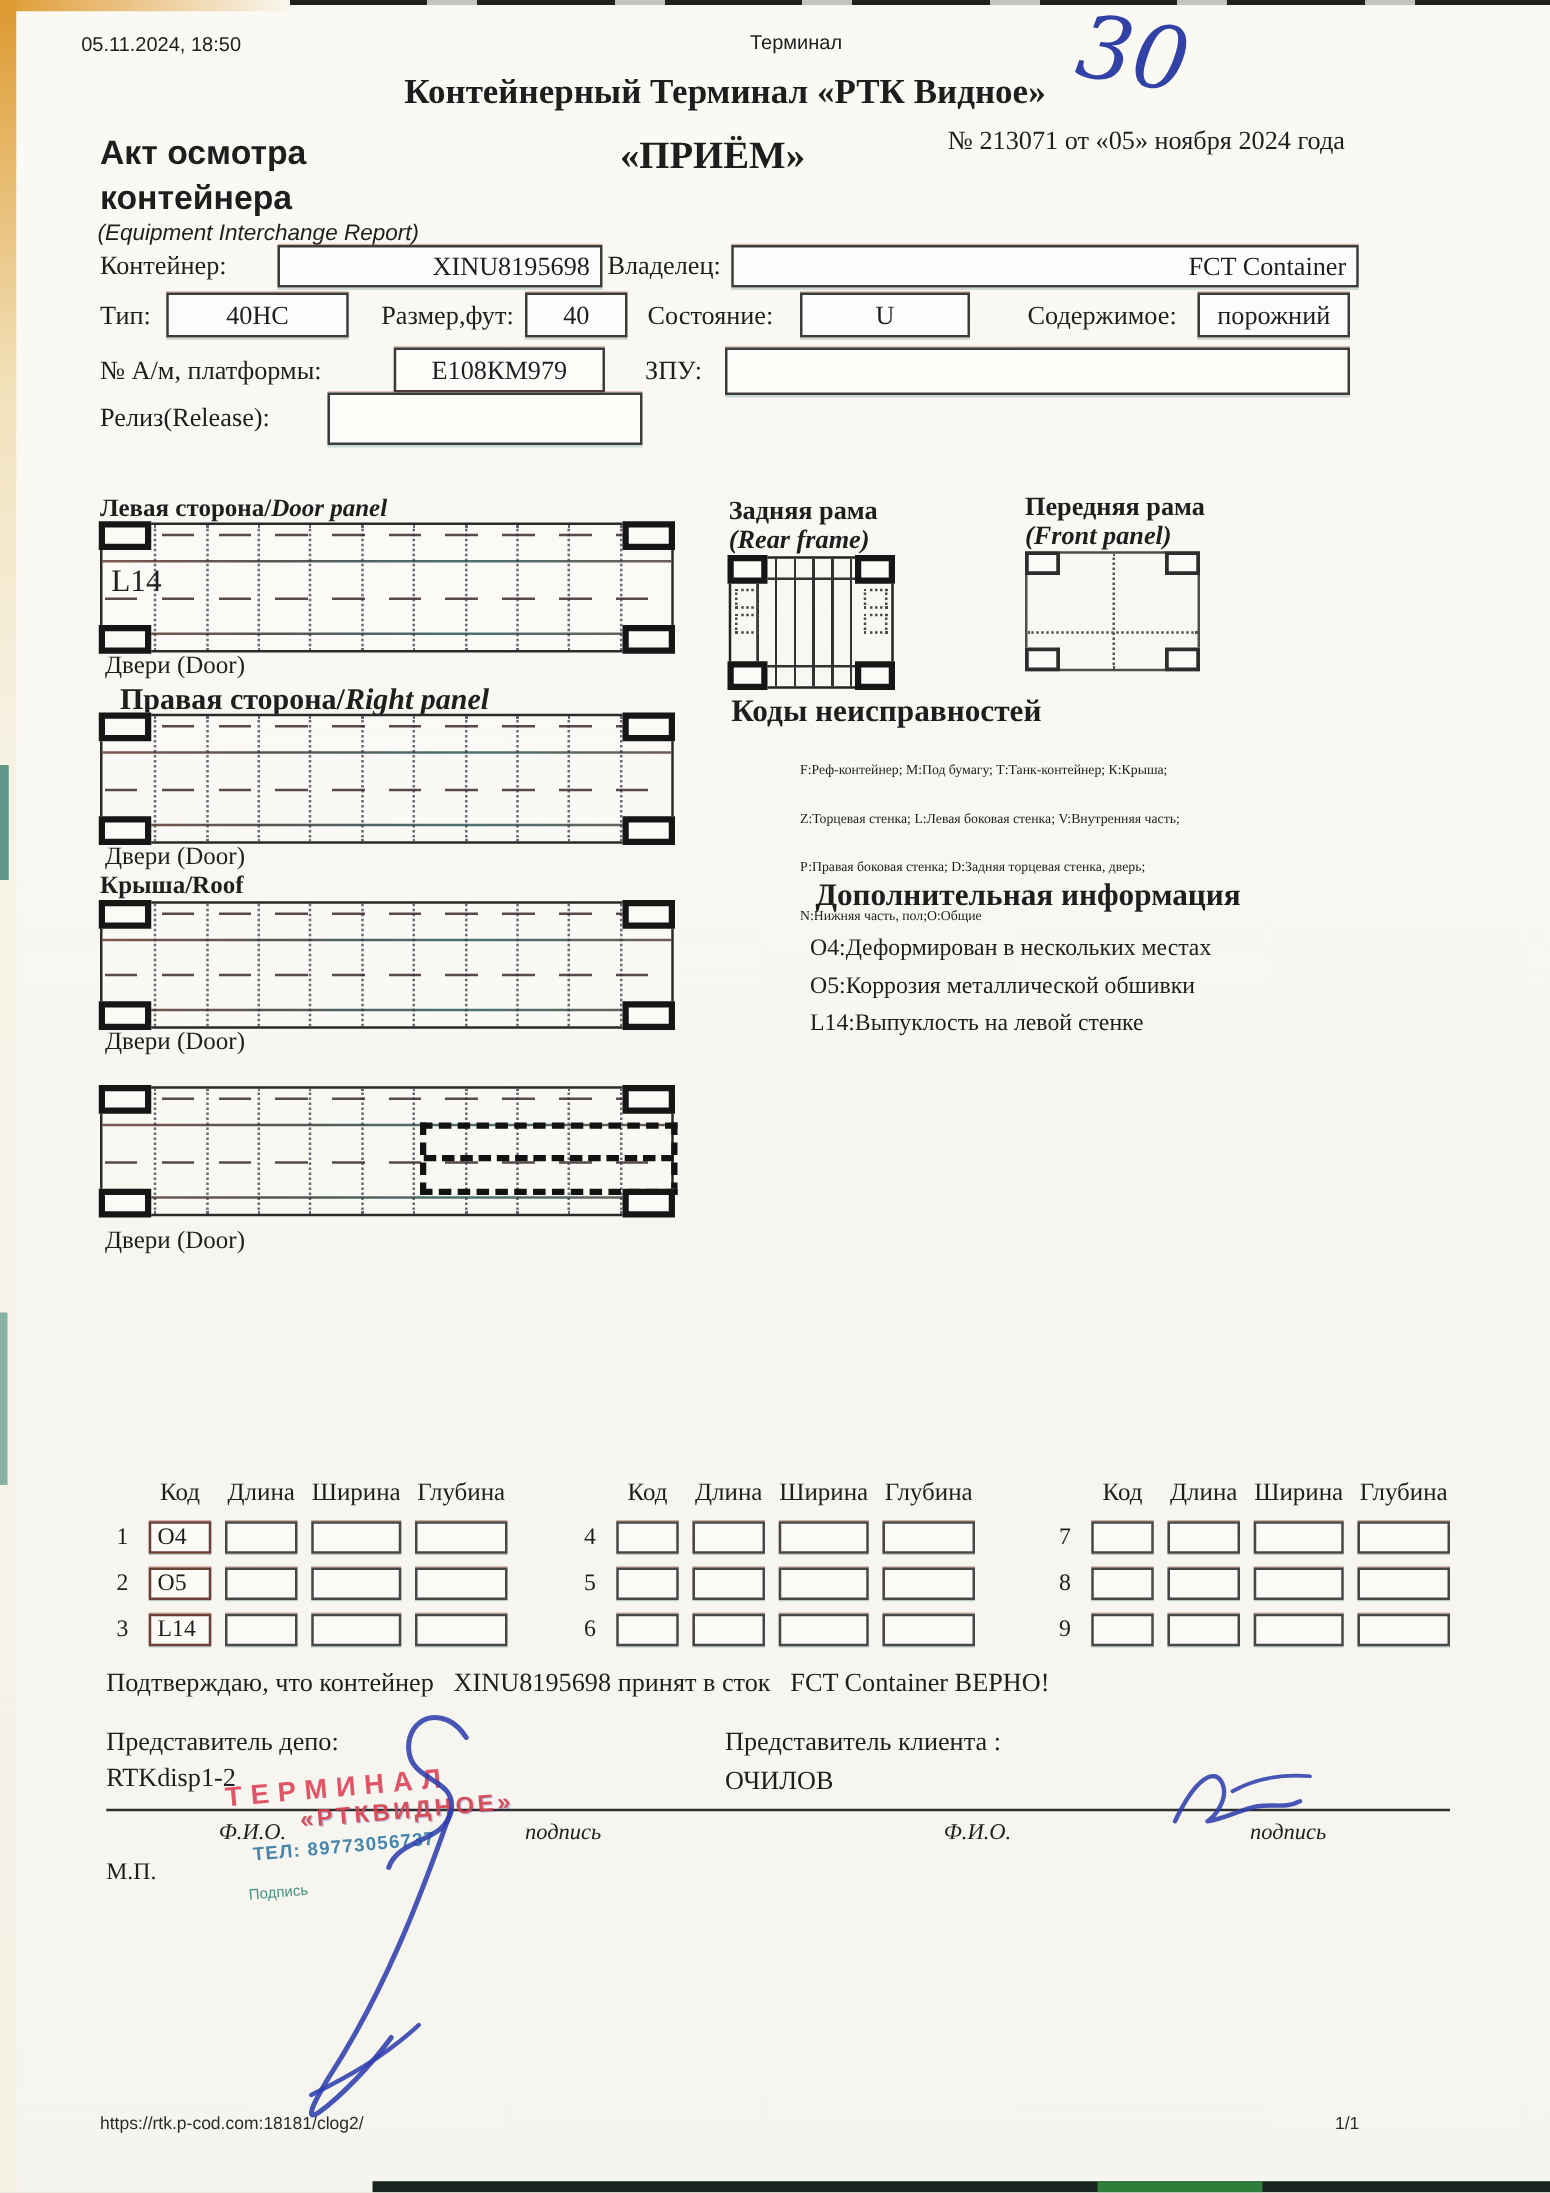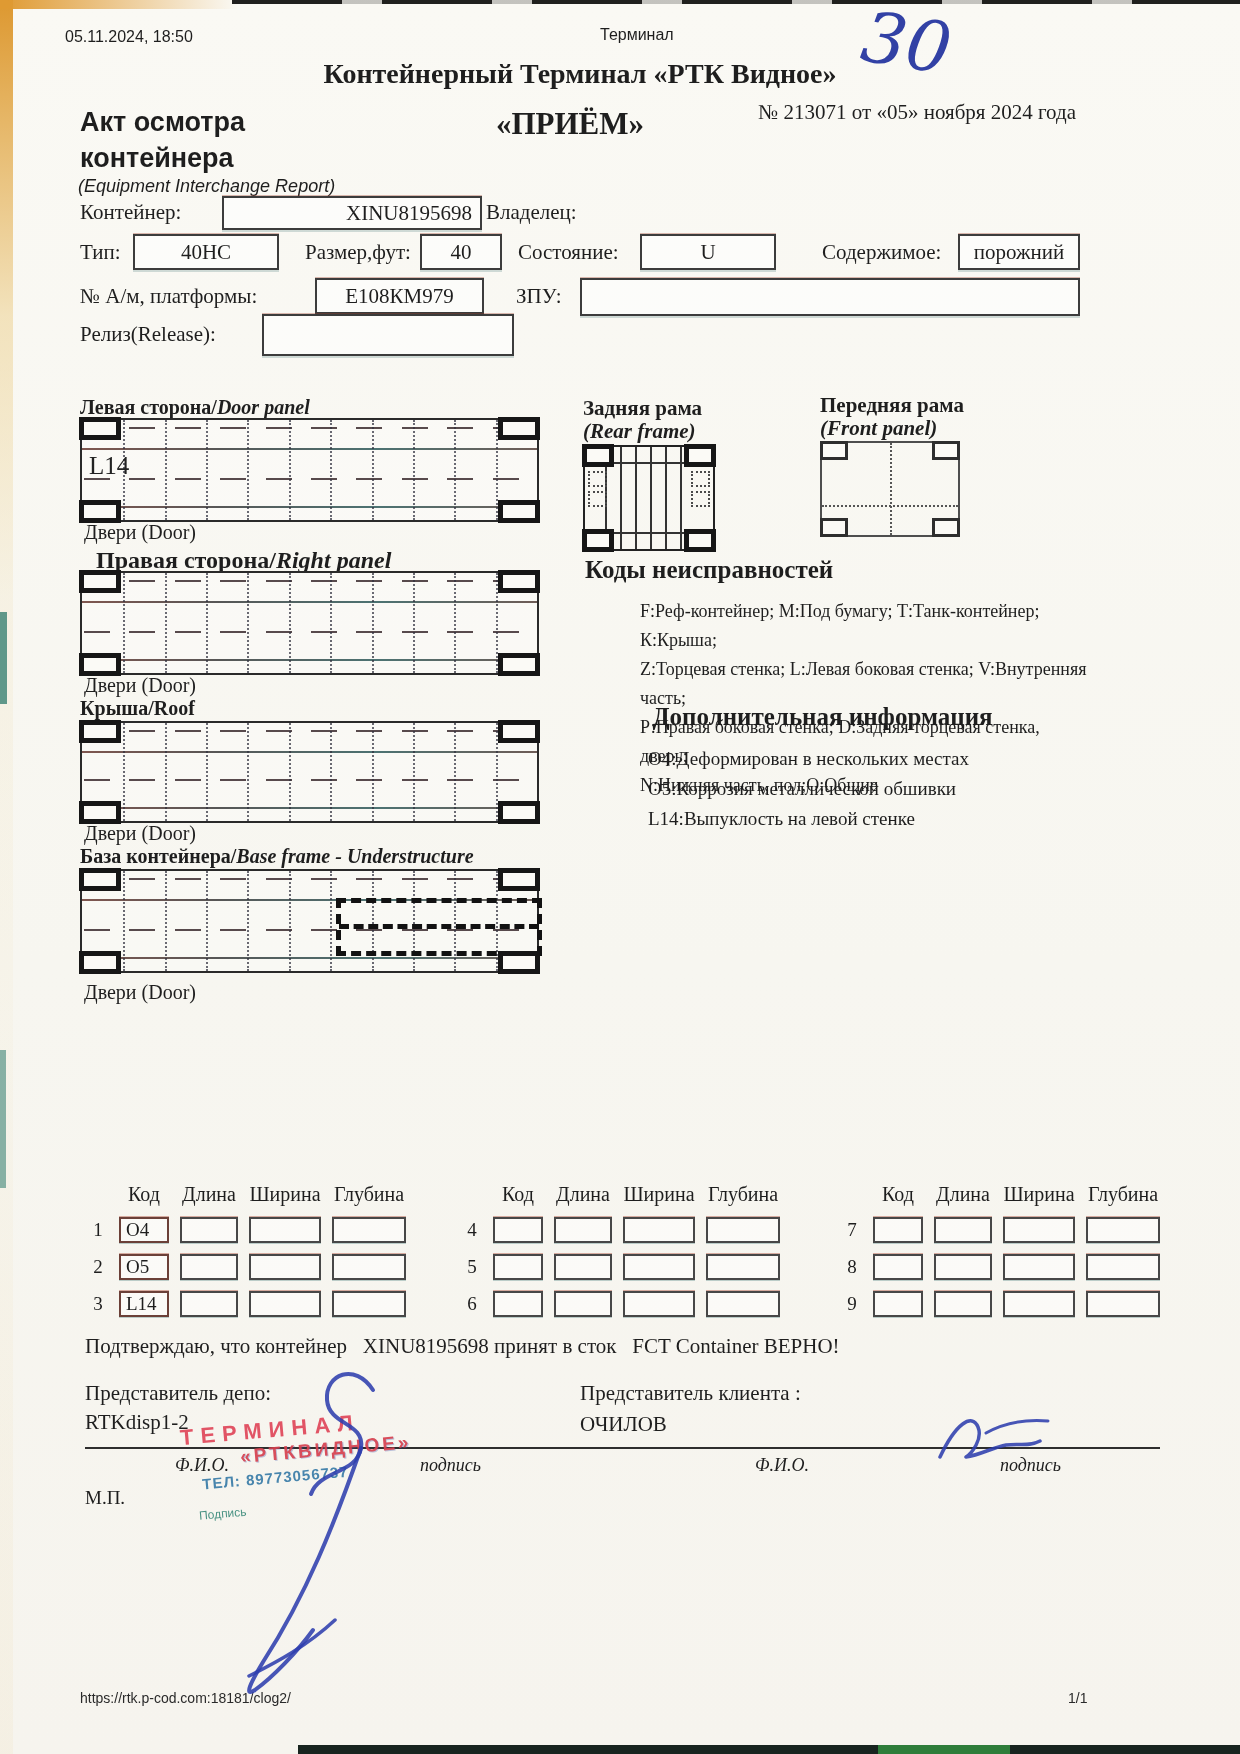--- a/index.html
+++ b/index.html
@@ -101,20 +101,21 @@
     <div>Акт осмотра</div>
     <div>контейнера</div>
   </div>
   <div class="abs bs" style="left:450px; top:106px; width:240px; text-align:center; font-size:31px;">«ПРИЁМ»</div>
   <div class="abs serif" style="left:690px; top:100px; width:386px; text-align:right; font-size:21px;">№ 213071 от «05» ноября 2024 года</div>
   <div class="abs sans" style="left:78px; top:176px; font-style:italic; font-size:18px;">(Equipment Interchange Report)</div>
 
   <div class="abs serif" style="left:80px; top:200px; font-size:21px;">Контейнер:</div>
   <div class="fbox right" style="left:222px; top:196px; width:248px; height:30px;">XINU8195698</div>
   <div class="abs serif" style="left:486px; top:200px; font-size:21px;">Владелец:</div>
+  <div class="fbox right" style="left:585px; top:196px; width:490px; height:30px;">FCT Container</div>
 
   <div class="abs serif" style="left:80px; top:240px; font-size:21px;">Тип:</div>
   <div class="fbox center" style="left:133px; top:234px; width:142px; height:32px;">40HC</div>
   <div class="abs serif" style="left:305px; top:240px; font-size:21px;">Размер,фут:</div>
   <div class="fbox center" style="left:420px; top:234px; width:78px; height:32px;">40</div>
   <div class="abs serif" style="left:518px; top:240px; font-size:21px;">Состояние:</div>
   <div class="fbox center" style="left:640px; top:234px; width:132px; height:32px;">U</div>
   <div class="abs serif" style="left:822px; top:240px; font-size:21px;">Содержимое:</div>
   <div class="fbox center" style="left:958px; top:234px; width:118px; height:32px;">порожний</div>
 
@@ -196,23 +197,20 @@
       <i style="left: 36.3636%;"></i>
       <i style="left: 45.4545%;"></i>
       <i style="left: 54.5455%;"></i>
       <i style="left: 63.6364%;"></i>
       <i style="left: 72.7273%;"></i>
       <i style="left: 81.8182%;"></i>
       <i style="left: 90.9091%;"></i>
     </div>
   <div class="abs serif" style="left:84px; top:822px; font-size:20px;">Двери (Door)</div>
 
-  <div class="abs bs" style="left:80px; top:845px; font-size:20px;">
-    <span>База контейнера/</span><span style="font-style:italic">Base frame - Understructure</span>
-  </div>
   <div class="cpanel corrug" style="top:869px; height:100px;">
     <span class="corner tl"></span>
       <span class="corner tr"></span>
     <span class="corner bl"></span>
       <span class="corner br"></span>
     <div class="trow" style="top:7px;"></div>
     <div class="hline" style="top:28px;"></div>
     <div class="trow" style="top:58px;"></div>
     <div class="hline" style="bottom:12px;"></div>
     <div class="base-dash"></div>
@@ -250,21 +248,21 @@
   <div class="front">
     <div class="vdash"></div>
     <div class="hdash"></div>
     <span class="fcorner" style="left:-2px; top:-2px;"></span>
     <span class="fcorner" style="right:-2px; top:-2px;"></span>
     <span class="fcorner" style="left:-2px; bottom:-2px;"></span>
     <span class="fcorner" style="right:-2px; bottom:-2px;"></span>
   </div>
 
   <div class="abs bs" style="left:585px; top:556px; width:475px; text-align:left; font-size:25px;">Коды неисправностей</div>
-  <div class="abs serif" style="left:640px; top:597px; font-size:18px; line-height:29px; width:450px;">
+  <div class="abs serif" style="left:640px; top:597px; font-size:11px; line-height:39px; width:450px;">
     <div>F:Реф-контейнер; М:Под бумагу; Т:Танк-контейнер; К:Крыша;</div>
     <div>Z:Торцевая стенка; L:Левая боковая стенка; V:Внутренняя часть;</div>
     <div>Р:Правая боковая стенка; D:Задняя торцевая стенка, дверь;</div>
     <div>N:Нижняя часть, пол;О:Общие</div>
   </div>
 
   <div class="abs bs" style="left:585px; top:703px; width:475px; text-align:center; font-size:25px;">Дополнительная информация</div>
   <div class="abs serif" style="left:648px; top:744px; font-size:19px; line-height:30px;">
     <div>O4:Деформирован в нескольких местах</div>
     <div>O5:Коррозия металлической обшивки</div>

